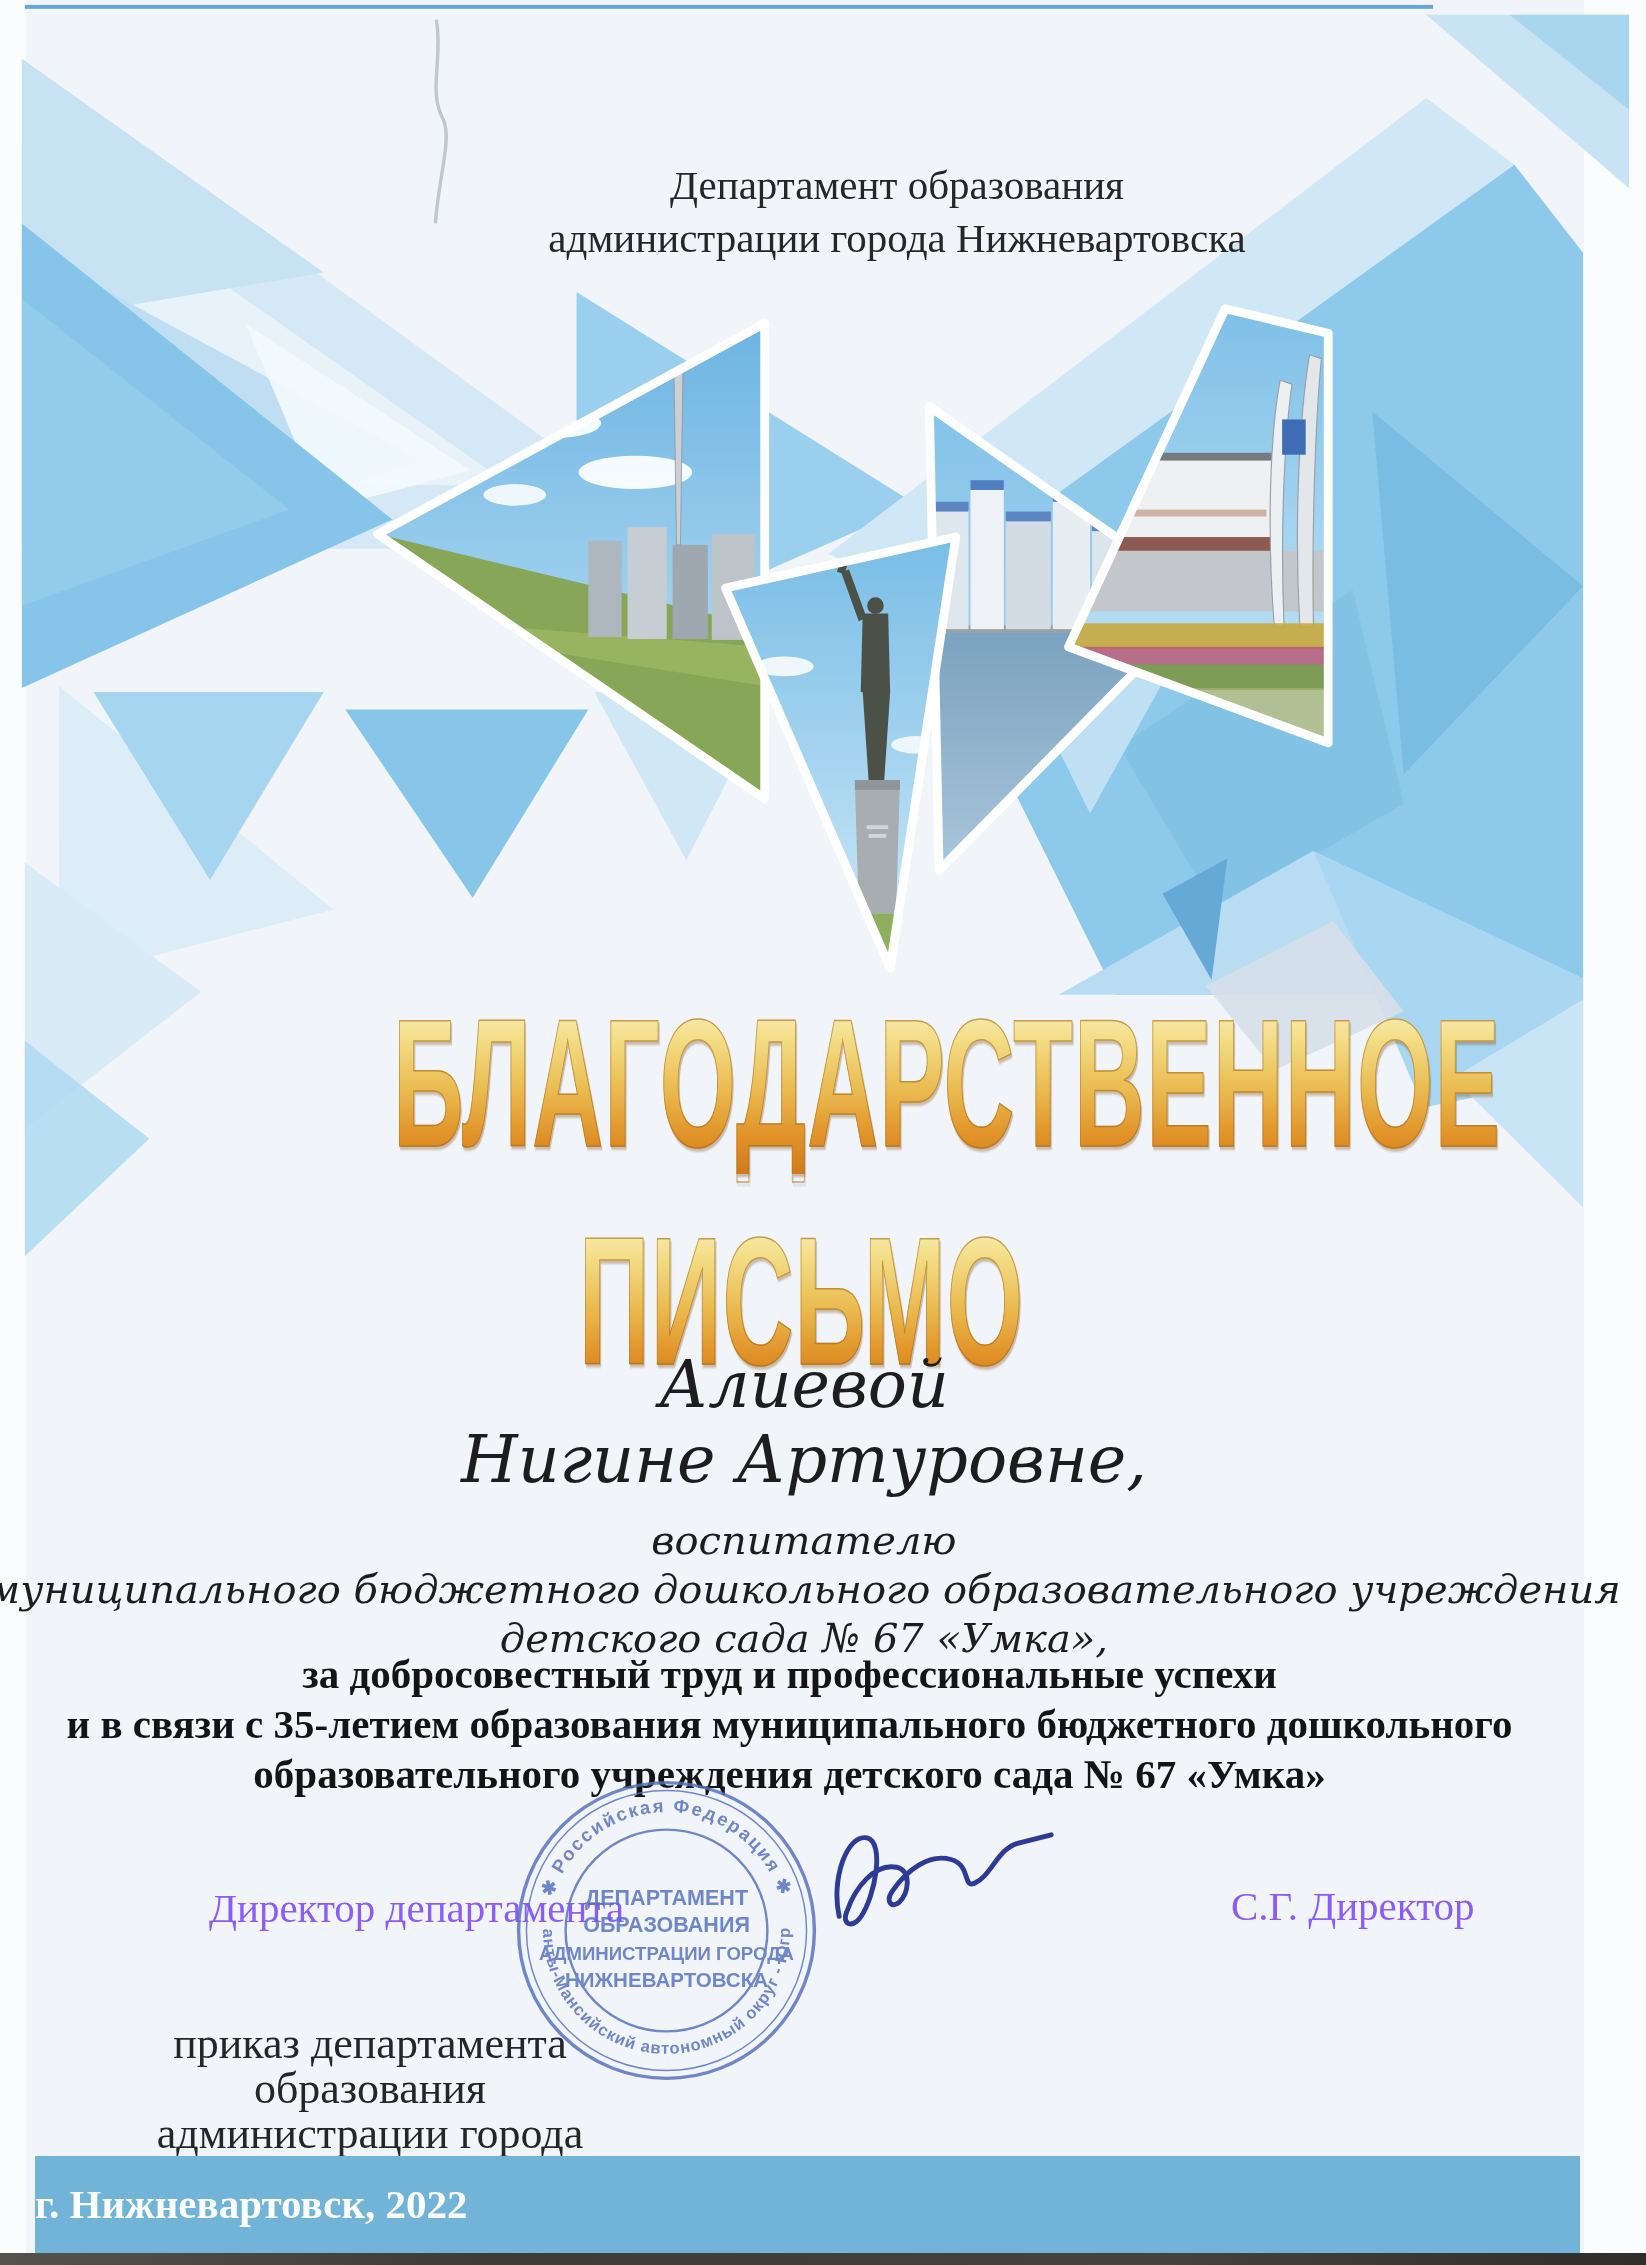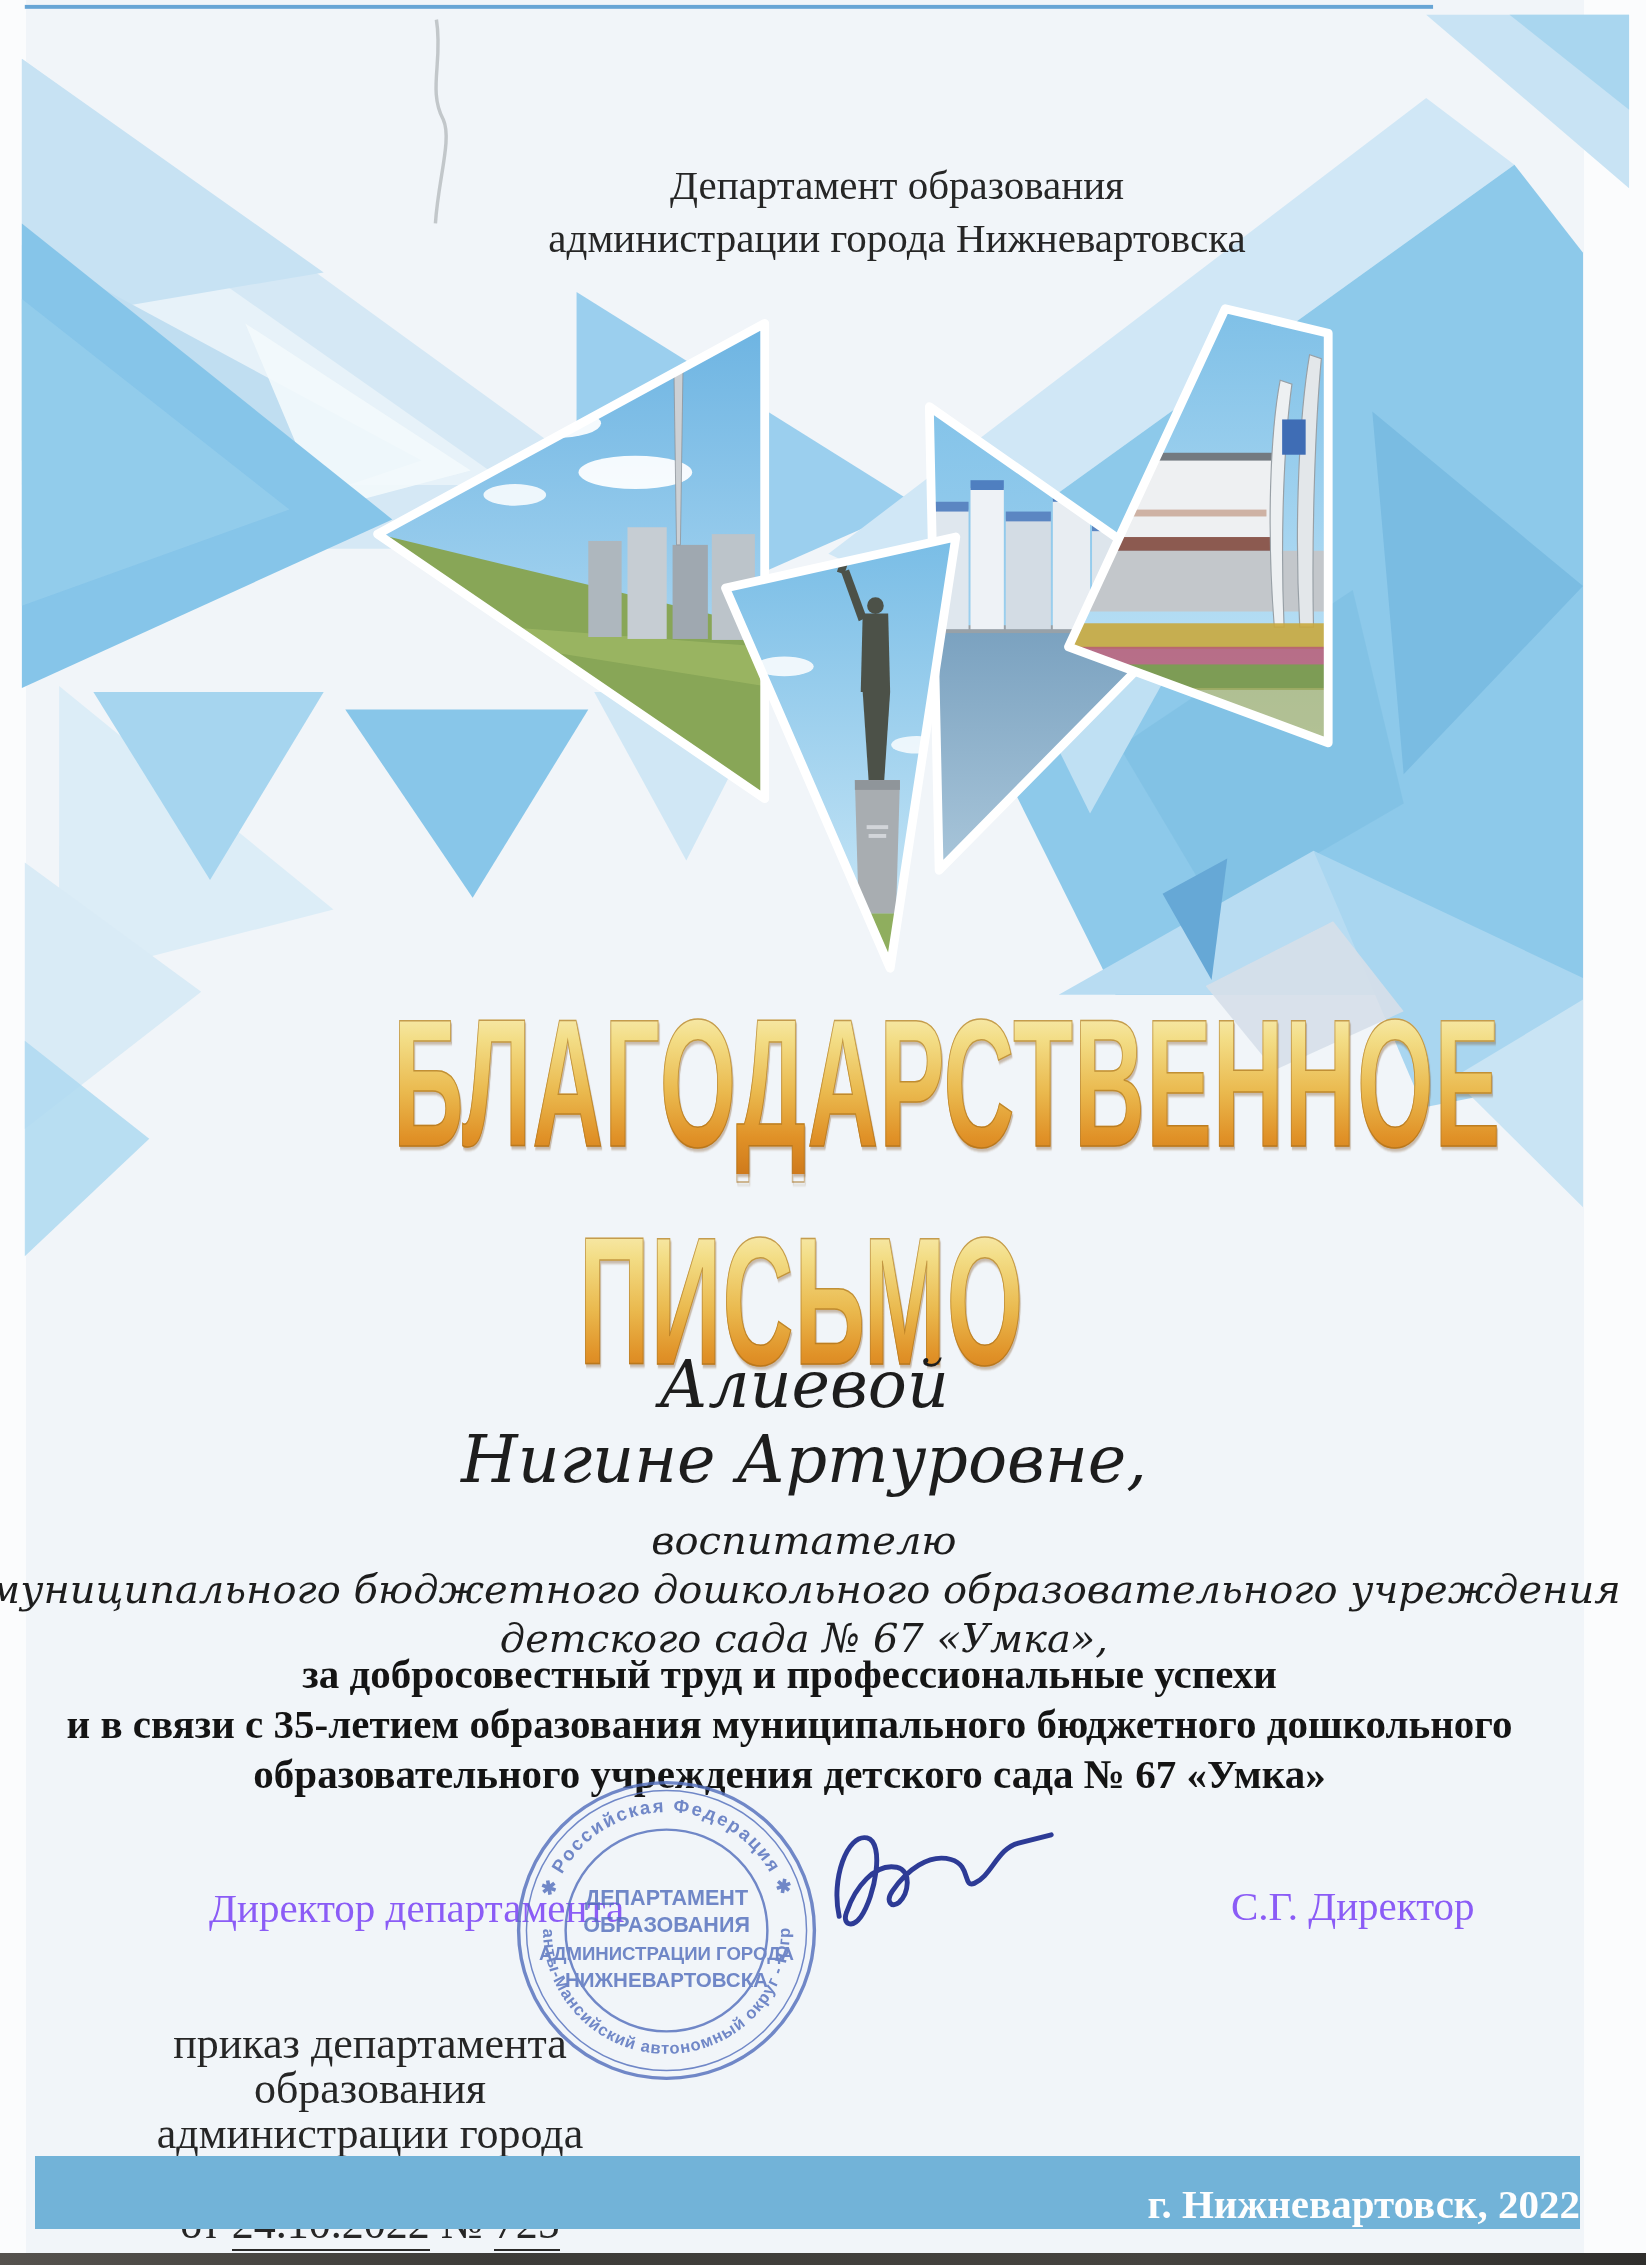--- a/index.html
+++ b/index.html
@@ -31,22 +31,22 @@
   }
   #title1 .title-inner{transform:translateX(-79px) scaleX(0.54);}
   #title2 .title-inner{transform:translateX(-21.6px) scaleX(0.54);}
   .script-line{font-style:italic; font-family:"DejaVu Serif", serif; font-size:65px; line-height:71px; color:#1d1d1d;}
   .italic-line{font-style:italic; font-family:"DejaVu Serif", serif; font-size:40px; line-height:49px; color:#1d1d1d;}
   .bold-line{font-weight:bold; font-size:41px; line-height:50px; color:#141414;}
   .plain-40{font-size:41px; color:#8b5cf6;}
   .order-line{font-size:44px; line-height:45px; color:#262626;}
   .u{border-bottom:2.5px solid #2a2a2a; padding-bottom:1px;}
   .footer-bar{
-    position:absolute; left:35px; top:2156px; width:1545px; height:73px;
-    background:#72b3d8; text-align:right;
+    position:absolute; left:35px; top:2156px; width:1545px; height:108px;
+    background:#72b3d8; text-align:left;
   }
   .footer-bar span{
     font-weight:bold; font-size:41px; color:#fefefe; line-height:96px;
     font-family:"Liberation Serif", serif;
   }
   .scan-bottom{
     position:absolute; left:0; top:2253px; width:1647px; height:11.8px;
     background:linear-gradient(90deg,#55524e,#3c3b38 30%,#45433f 70%,#2f2e2c);
   }
   .stamp-svg{position:absolute; left:500px; top:1764px; opacity:0.82;}

